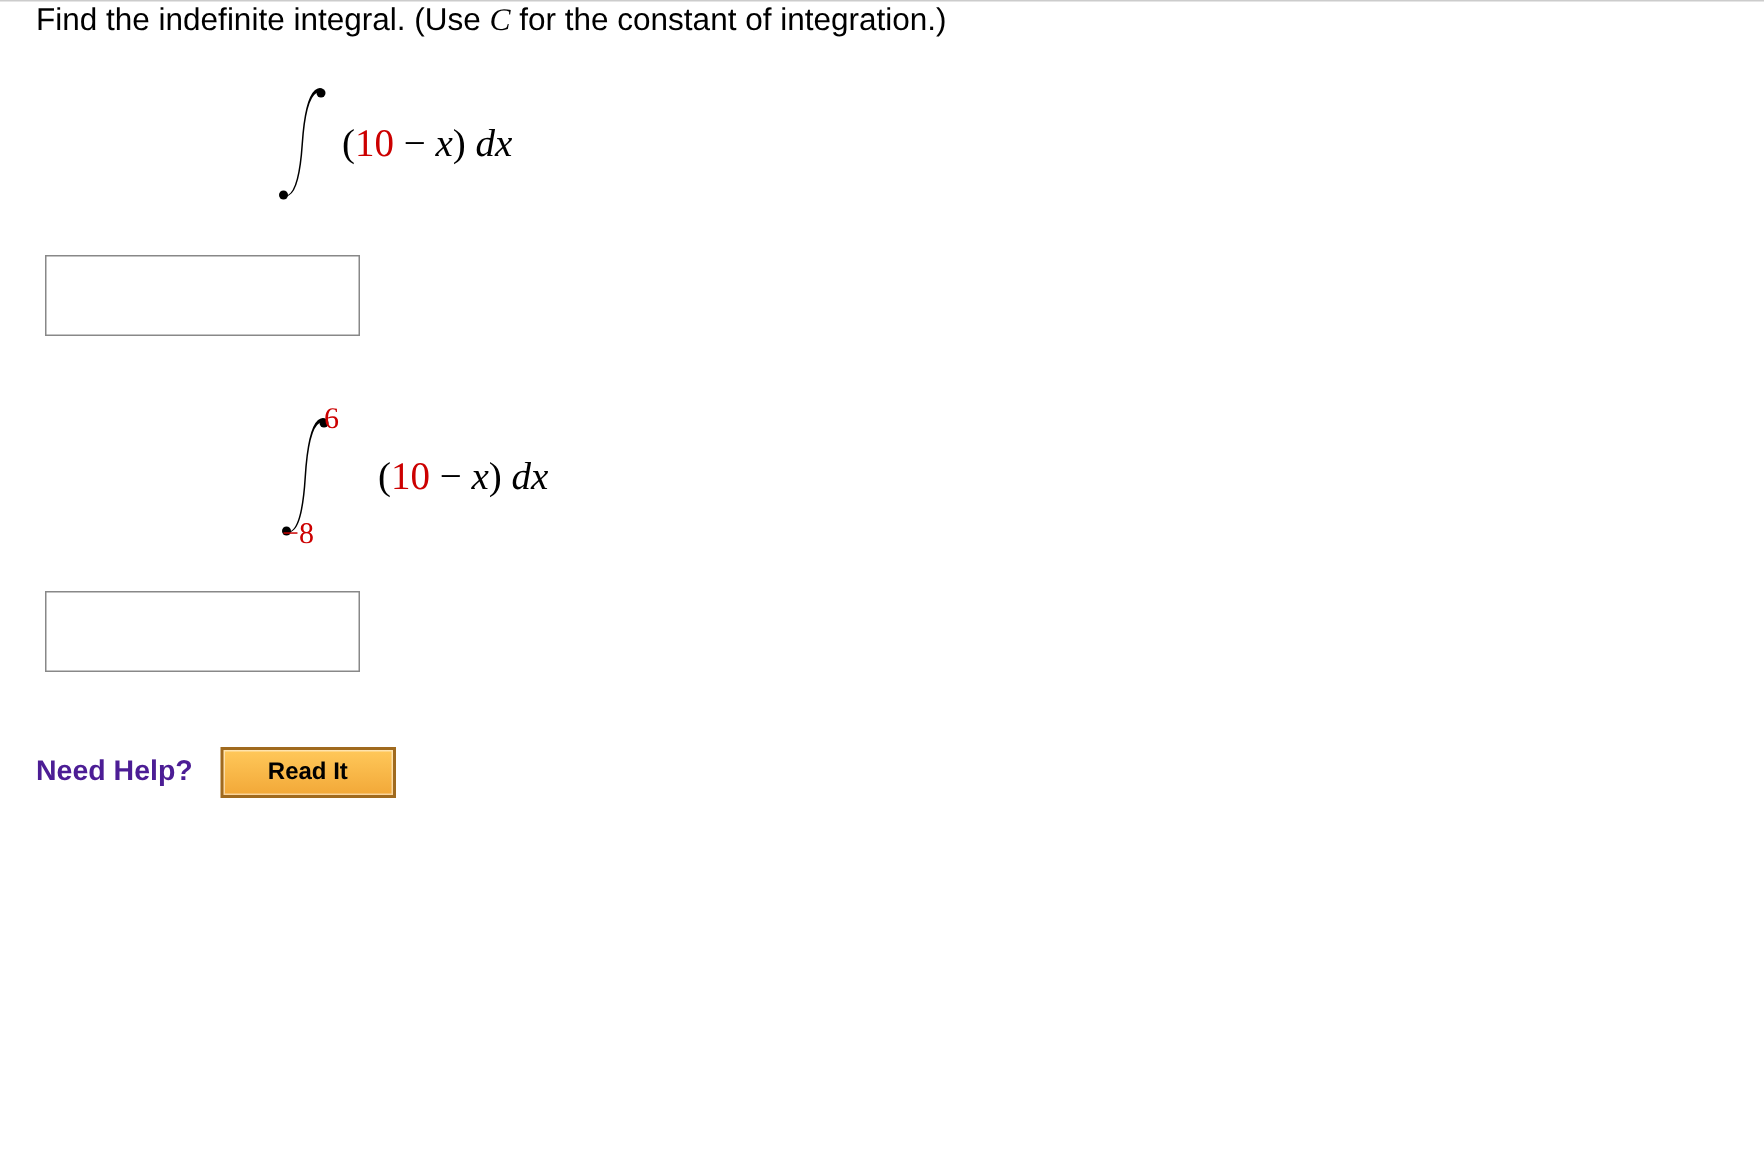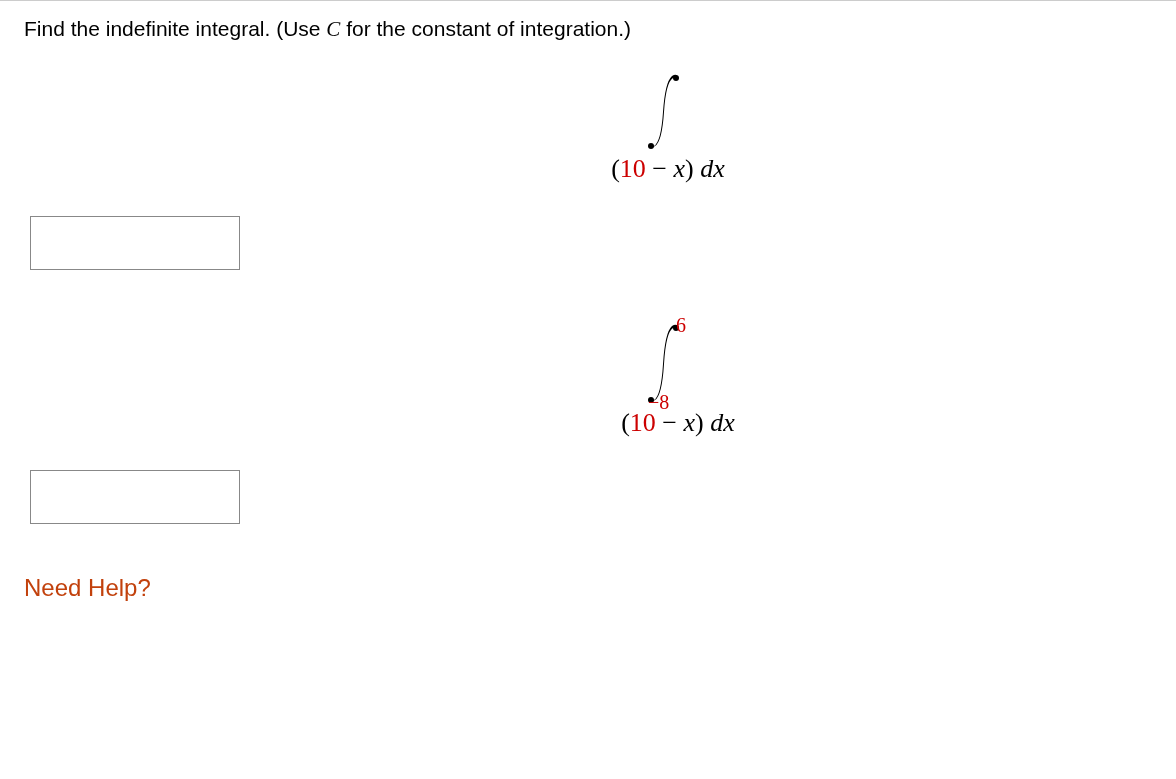--- a/index.html
+++ b/index.html
@@ -9,33 +9,32 @@
       color: #000;
       margin: 0;
       padding: 0;
       background: #fff;
     }
     .divider {
       border-top: 1px solid #ccc;
       width: 100%;
     }
     .content {
-      padding: 16px 24px;
+      padding: 0 24px;
     }
     .prompt {
       margin-bottom: 28px;
     }
     .math-display {
       margin-left: 160px;
       margin-bottom: 32px;
       font-family: 'Times New Roman', Times, serif;
       font-size: 26px;
       display: flex;
       align-items: center;
-      flex-direction: column;
     }
     .integral-sign {
       display: inline-block;
       position: relative;
       margin-right: 8px;
     }
     .integral-sign svg {
       display: block;
     }
     .limit-upper {
@@ -77,23 +76,23 @@
     .prompt2 {
       margin-bottom: 32px;
     }
     .need-help-row {
       margin-top: 40px;
       display: flex;
       align-items: center;
       gap: 18px;
     }
     .need-help-label {
-      color: #c2410c;
-      font-weight: normal;
-      font-size: 24px;
+      color: #4c1d95;
+      font-weight: bold;
+      font-size: 19px;
     }
     .read-it-btn {
       background: linear-gradient(#ffc85a, #f2a838);
       border: 2px solid #a06a1e;
       box-shadow: inset 0 0 0 1px rgba(255,255,255,0.5);
       padding: 6px 30px;
       font-family: Arial, sans-serif;
       font-size: 16px;
       font-weight: bold;
       color: #000;
@@ -143,15 +142,16 @@
       <span>(</span><span class="num">10</span><span> − </span><span class="var">x</span><span>) </span><span class="var">d</span><span class="var">x</span>
     </span>
   </div>
 
   <div class="answer-input">
     <input type="text" style="">
   </div>
 
   <div class="need-help-row">
     <span class="need-help-label">Need Help?</span>
+    <button class="read-it-btn">Read It</button>
   </div>
 
 </div>
 
 </body></html>

